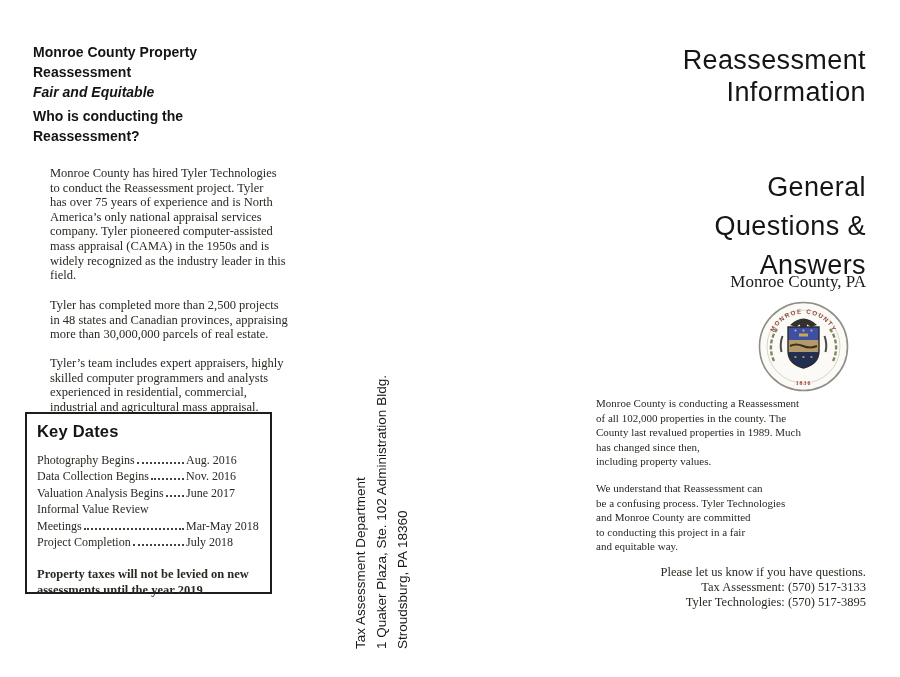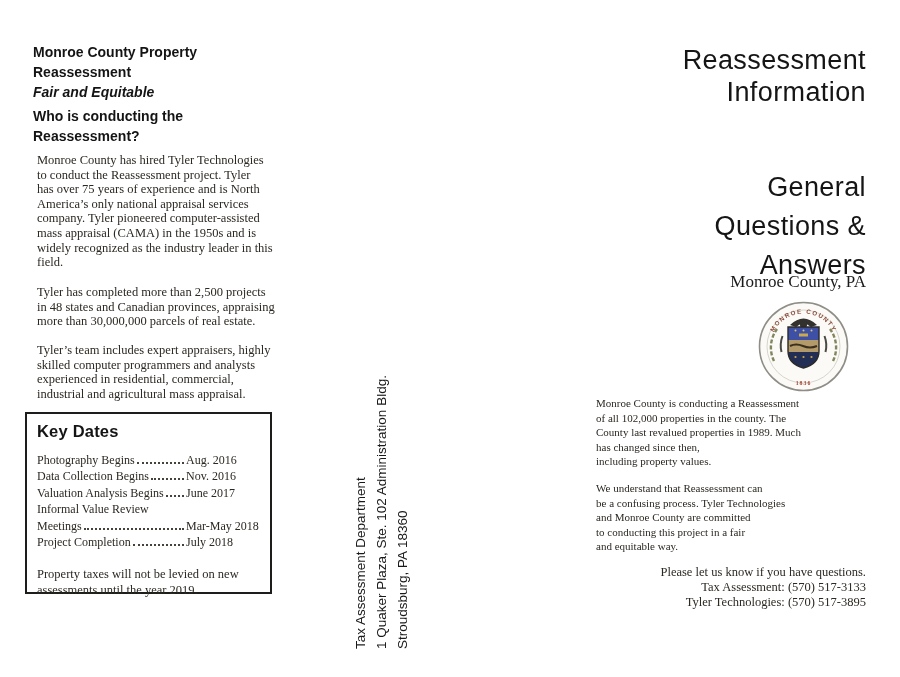--- a/index.html
+++ b/index.html
@@ -11,37 +11,37 @@
   .abs { position:absolute; }
   .pre { white-space:pre-line; }
 
   
   .h-sans {
     font-family:"Liberation Sans", sans-serif; font-weight:bold;
     font-size:14px; line-height:20px; color:#141414; margin:0;
   }
   .tagline { font-style:italic; }
   .body-p {
-    font-size:12.5px; line-height:14.6px; margin:4px; width:252px; color:#2c2822;
+    font-size:12.5px; line-height:14.6px; margin:17px; width:252px; color:#2c2822;
   }
 
   .key-dates-box {
     left:25px; top:412px; width:247px; height:182px;
     border:2px solid #1d1d1b; box-sizing:border-box;
     padding:6px 8px 0 10px;
   }
   .kd-heading {
     font-family:"Liberation Sans", sans-serif; font-weight:bold;
     font-size:16.5px; color:#141414; margin:2px 0 11px 0; letter-spacing:.2px;
   }
   .kd-row { display:flex; align-items:baseline; font-size:12px; line-height:16.4px; }
   .kd-label { white-space:nowrap; }
   .kd-leader { flex:1 1 auto; min-width:4px; border-bottom:2px dotted #46413a; margin:0 2px 3px 2px; }
   .kd-value { flex:0 1 76px; white-space:nowrap; }
-  .kd-note { font-weight:normal; font-size:12.5px; line-height:15.5px; margin:17px 0 0 0; }
+  .kd-note { font-weight:bold; font-size:12.5px; line-height:15.5px; margin:17px 0 0 0; }
 
   
   .spine {
     left:350px; top:649px; width:282px;
     transform:rotate(-90deg); transform-origin:0 0;
     font-family:"Liberation Sans", sans-serif;
     font-size:13.5px; line-height:21px; color:#191919;
   }
 
   

